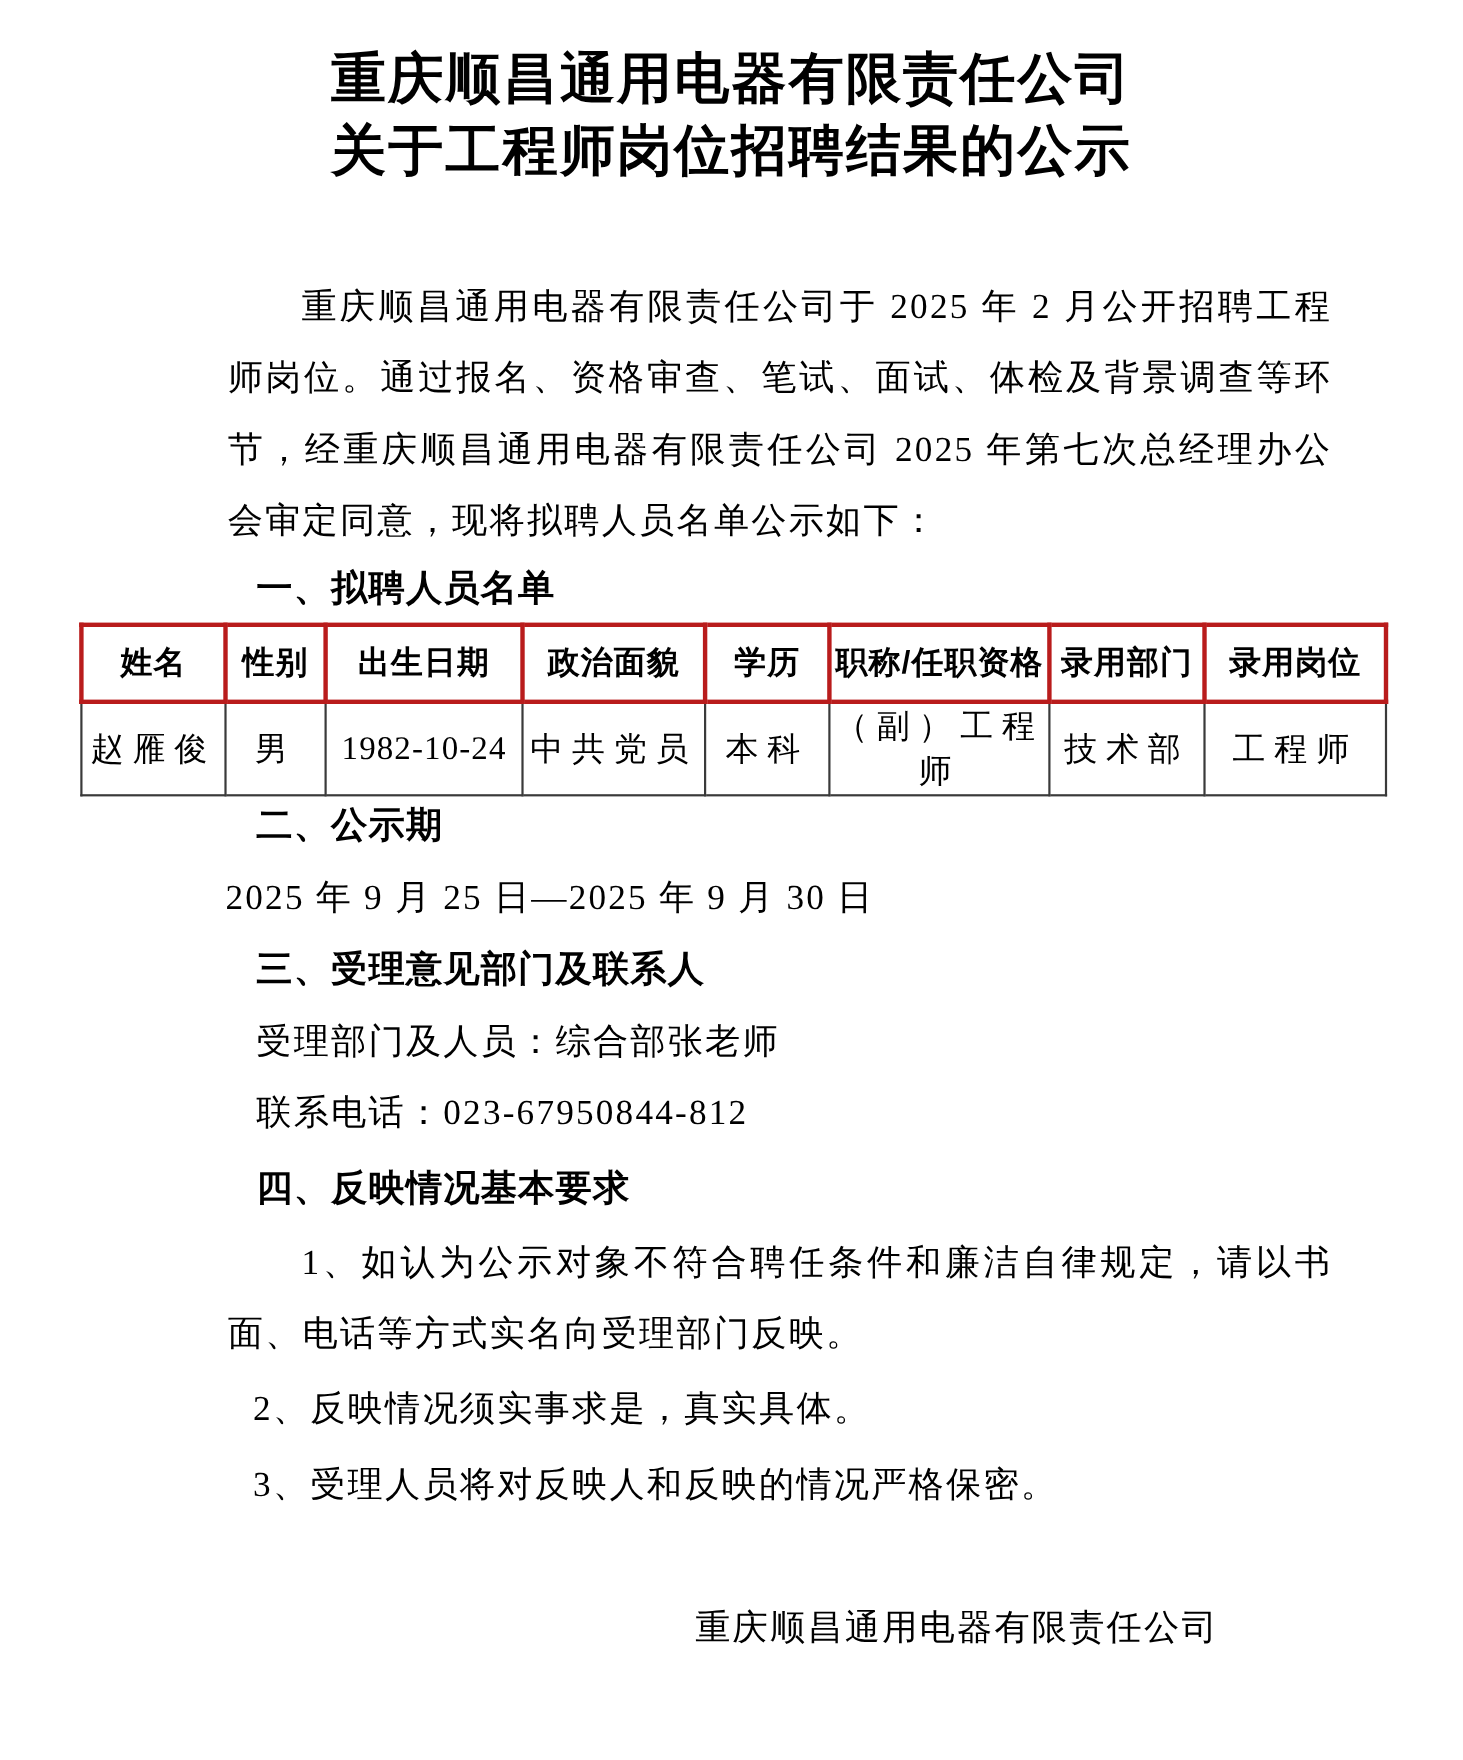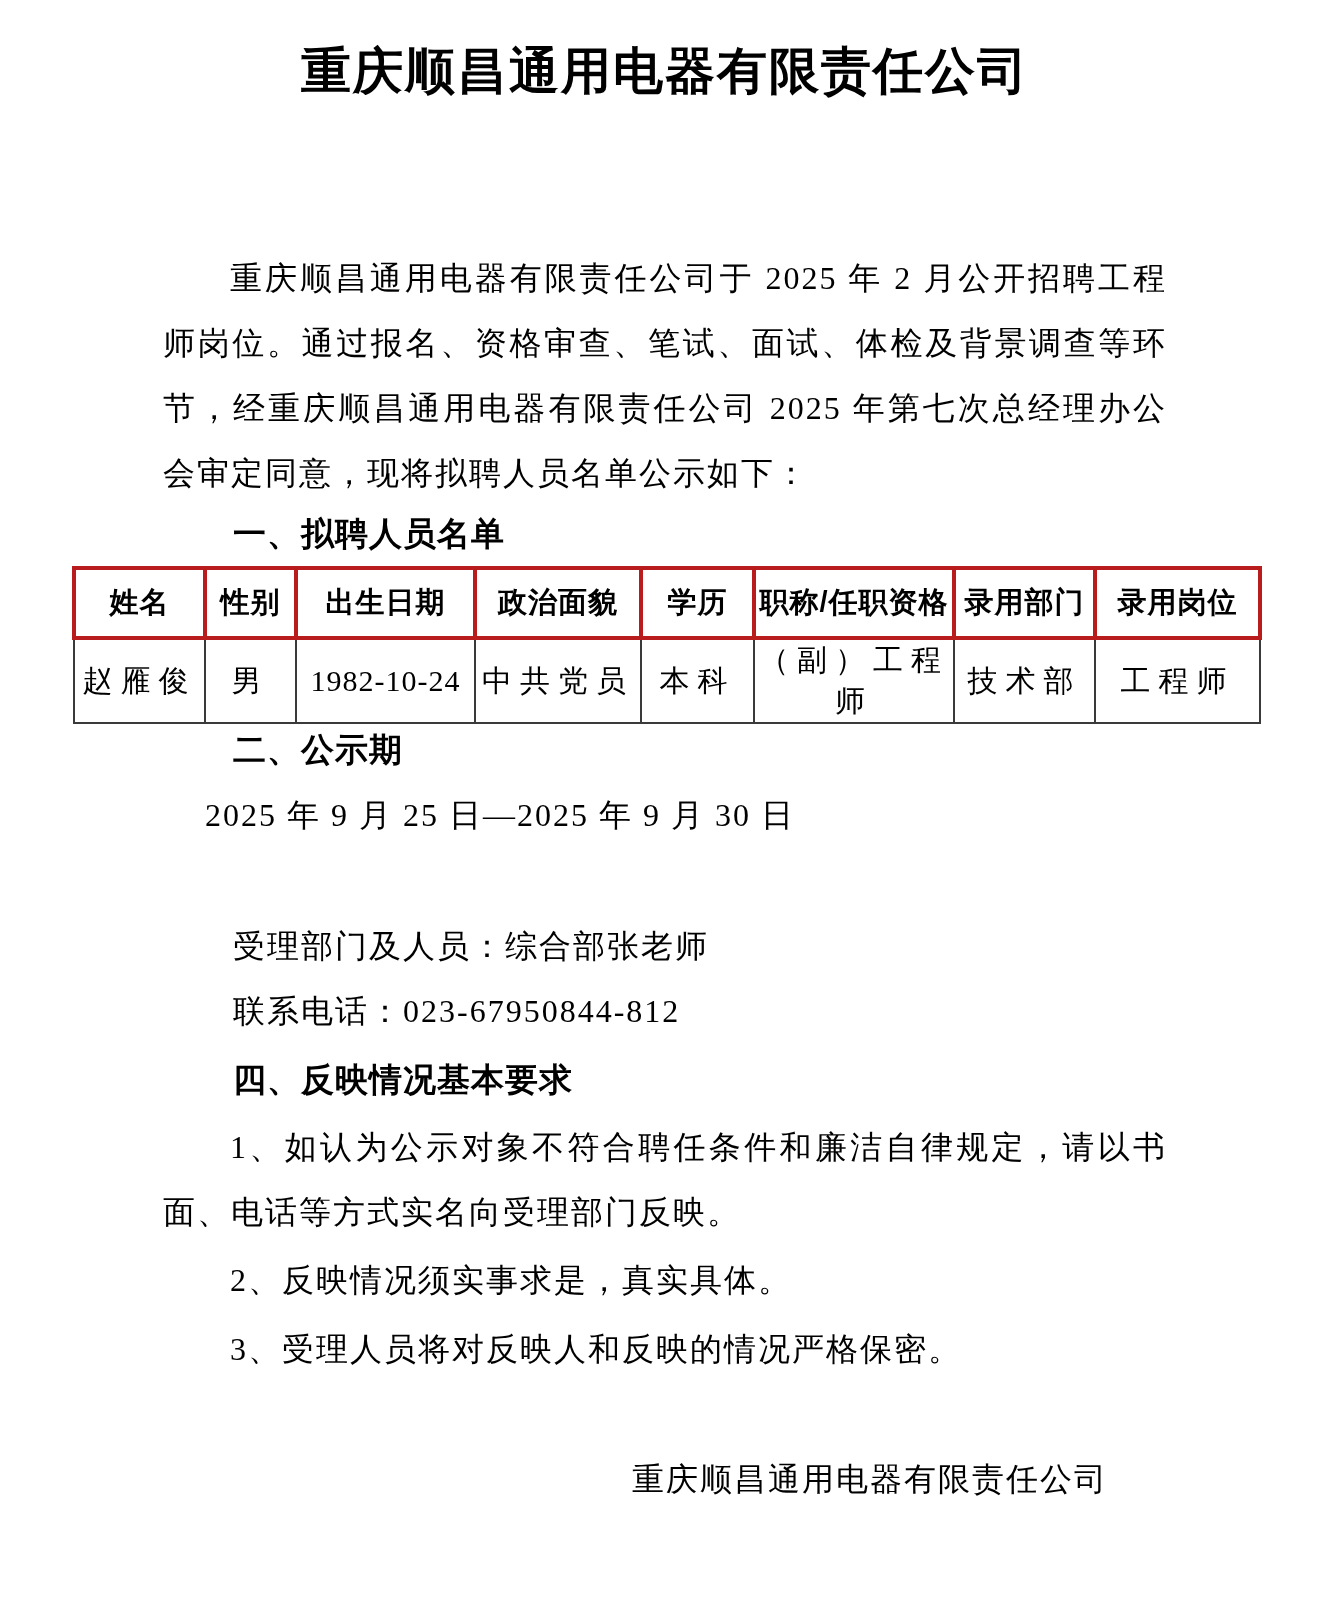--- a/index.html
+++ b/index.html
@@ -32,21 +32,21 @@
   }
   
   .body-text {
     position: absolute;
     font-family: "Liberation Serif", serif;
     font-size: 32px;
     line-height: 65px;
     letter-spacing: 2px;
   }
   .col { left: 163px; width: 1004px; }
-  .just { text-align: justify; text-justify: inter-character; }
+  .just { text-align: justify; text-justify: inter-character; margin-left: 44px; }
   .indent { text-indent: 67px; }
   
   .sec-heading {
     position: absolute;
     left: 233px;
     font-family: "Liberation Sans", sans-serif;
     font-weight: 700;
     font-size: 33px;
     line-height: 65px;
     letter-spacing: 1px;
@@ -90,20 +90,21 @@
     white-space: nowrap;
   }
 </style>
 </head>
 <body>
 
 <div class="page">
 
   <header class="doc-title">
     <div>重庆顺昌通用电器有限责任公司</div>
+    <div>关于工程师岗位招聘结果的公示</div>
   </header>
 
   <p class="body-text col just indent" style="top: 246px;">重庆顺昌通用电器有限责任公司于 2025 年 2 月公开招聘工程师岗位。通过报名、资格审查、笔试、面试、体检及背景调查等环节，经重庆顺昌通用电器有限责任公司 2025 年第七次总经理办公会审定同意，现将拟聘人员名单公示如下：</p>
 
   <h2 class="sec-heading" style="top: 501px;">一、拟聘人员名单</h2>
 
   <table class="roster">
     <colgroup>
       <col style="width: 131px;">
       <col style="width: 91px;">
@@ -137,20 +138,21 @@
         <td>技术部</td>
         <td>工程师</td>
       </tr>
     </tbody>
   </table>
 
   <h2 class="sec-heading" style="top: 717px;">二、公示期</h2>
 
   <p class="body-text" style="top: 783px; left: 205px;">2025 年 9 月 25 日—2025 年 9 月 30 日</p>
 
+  <h2 class="sec-heading" style="top: 848px;">三、受理意见部门及联系人</h2>
 
   <p class="body-text" style="top: 914px; left: 233px;">受理部门及人员：综合部张老师</p>
 
   <p class="body-text" style="top: 979px; left: 233px;">联系电话：023-67950844-812</p>
 
   <h2 class="sec-heading" style="top: 1047px;">四、反映情况基本要求</h2>
 
   <p class="body-text col just indent" style="top: 1115px;">1、如认为公示对象不符合聘任条件和廉洁自律规定，请以书面、电话等方式实名向受理部门反映。</p>
 
   <p class="body-text col indent" style="top: 1248px; font-family: Liberation Serif, serif;">2、反映情况须实事求是，真实具体。</p>

